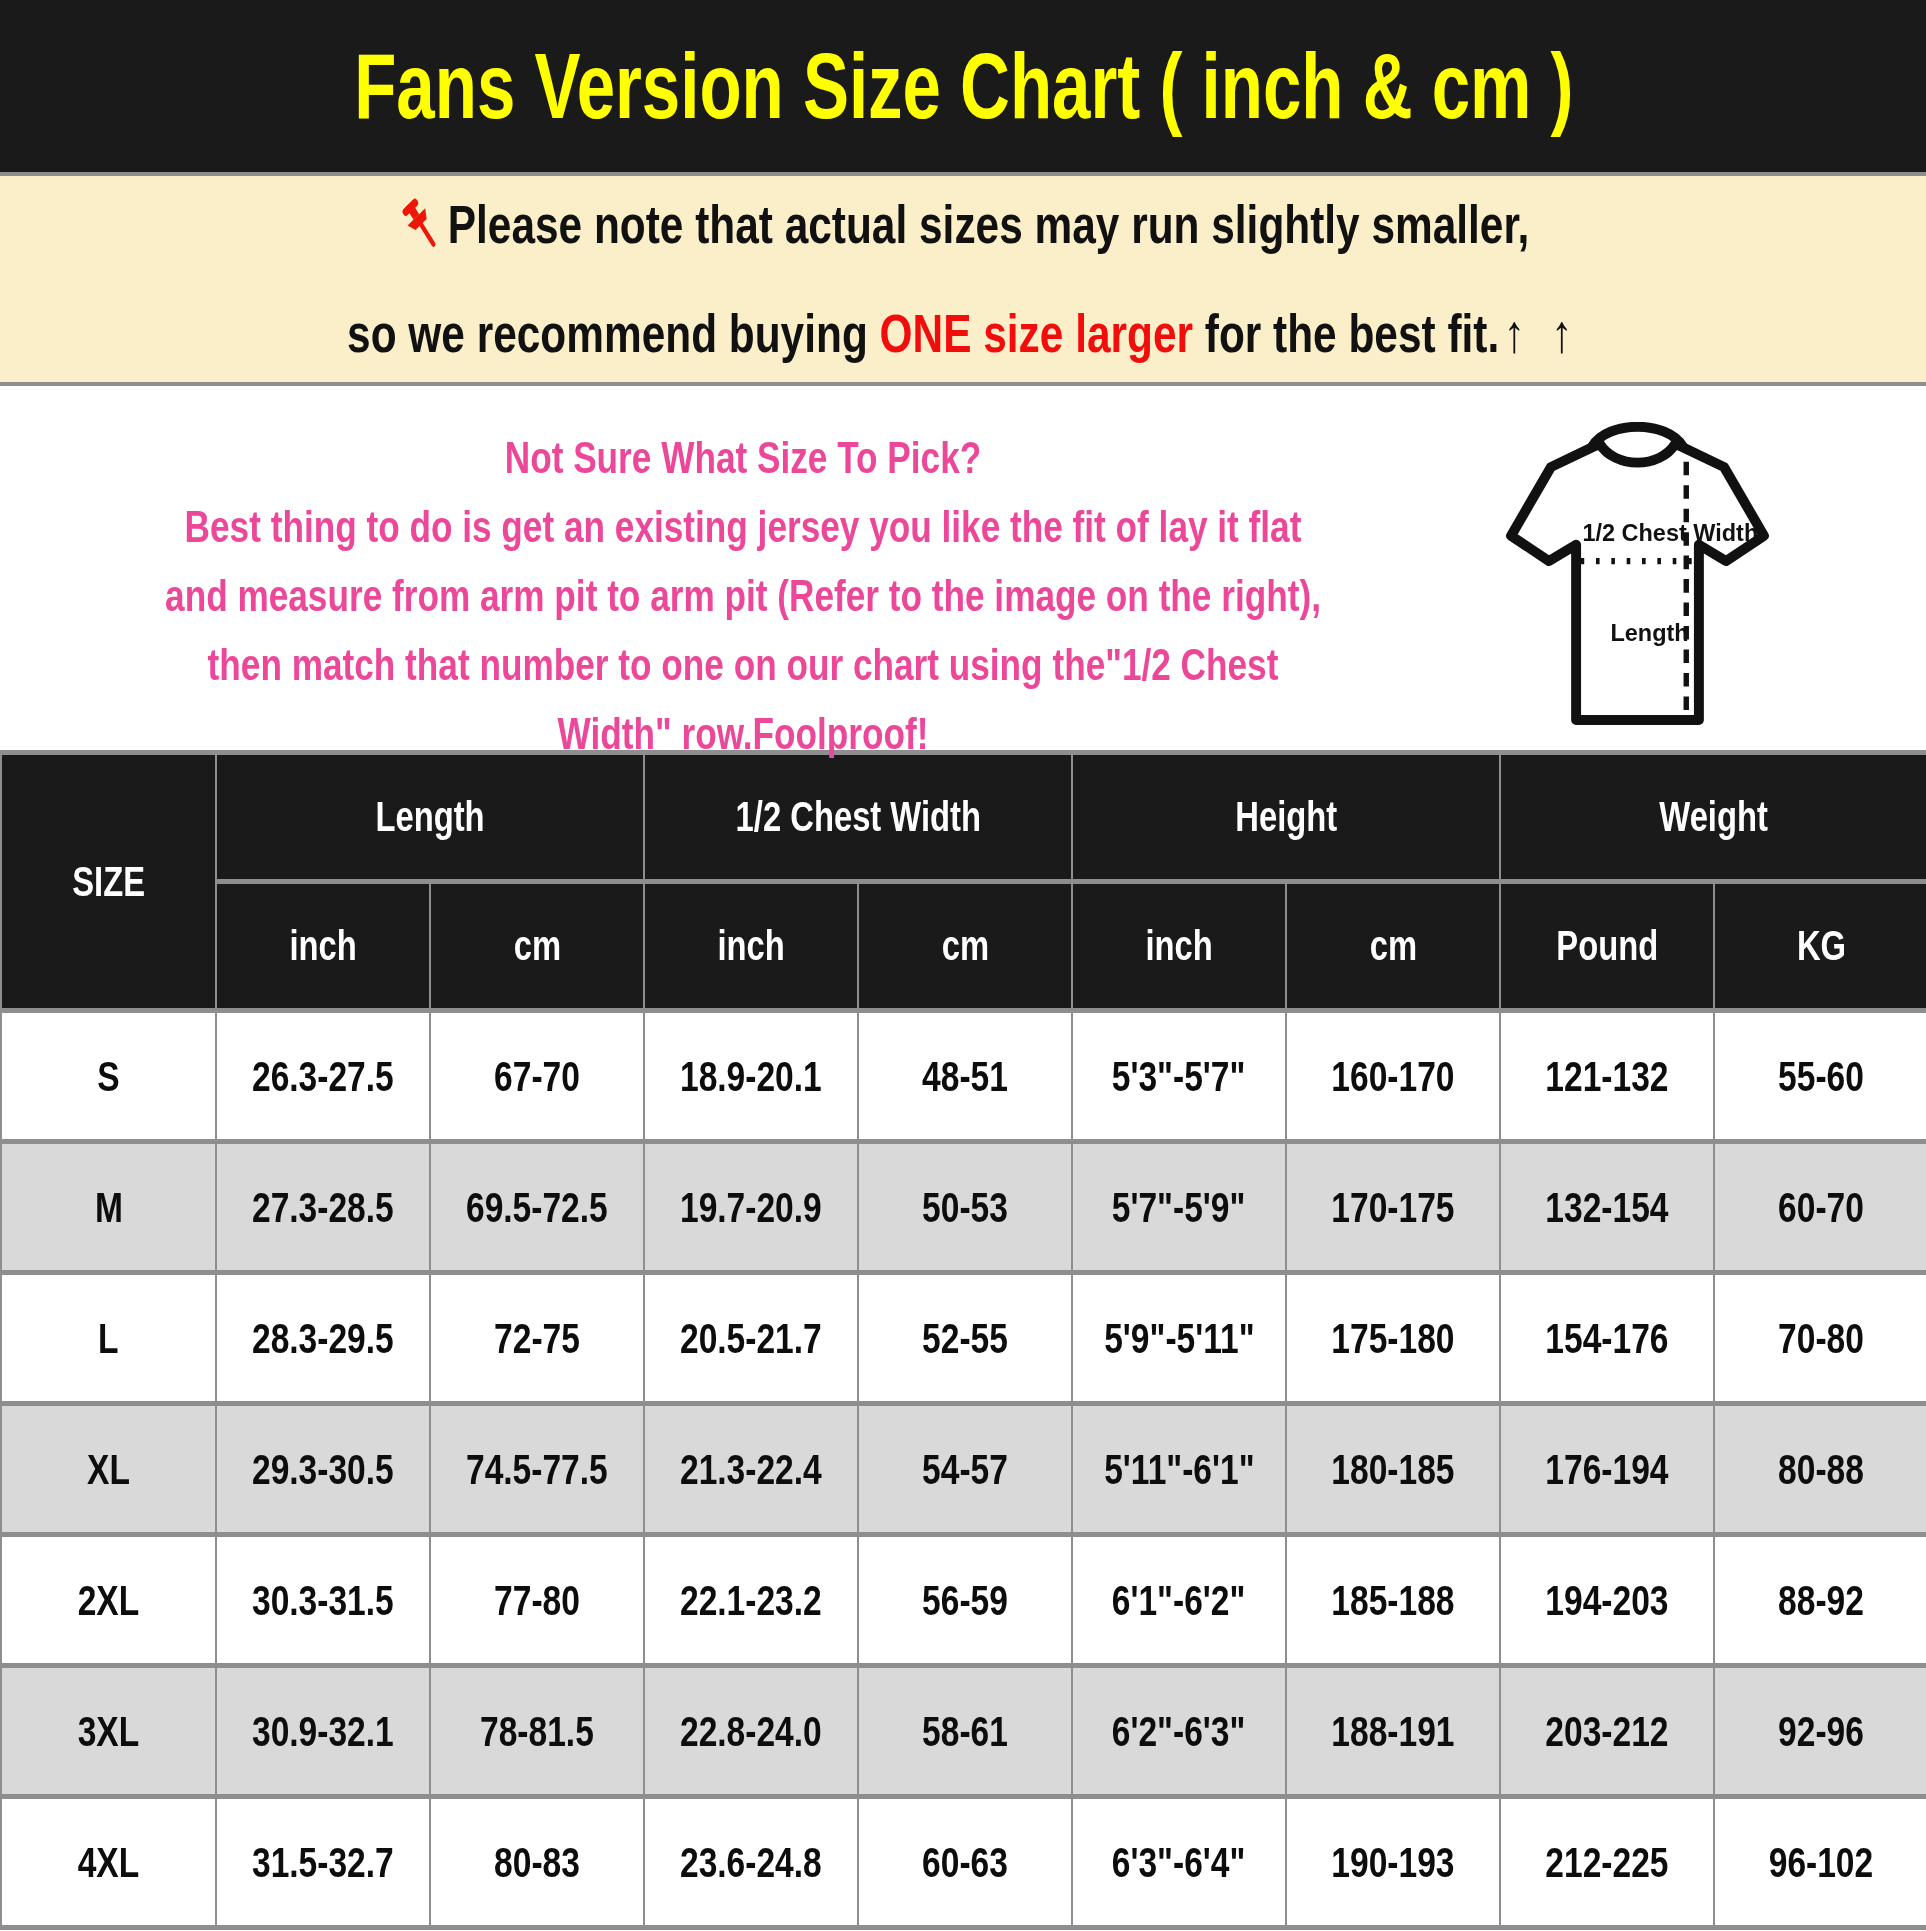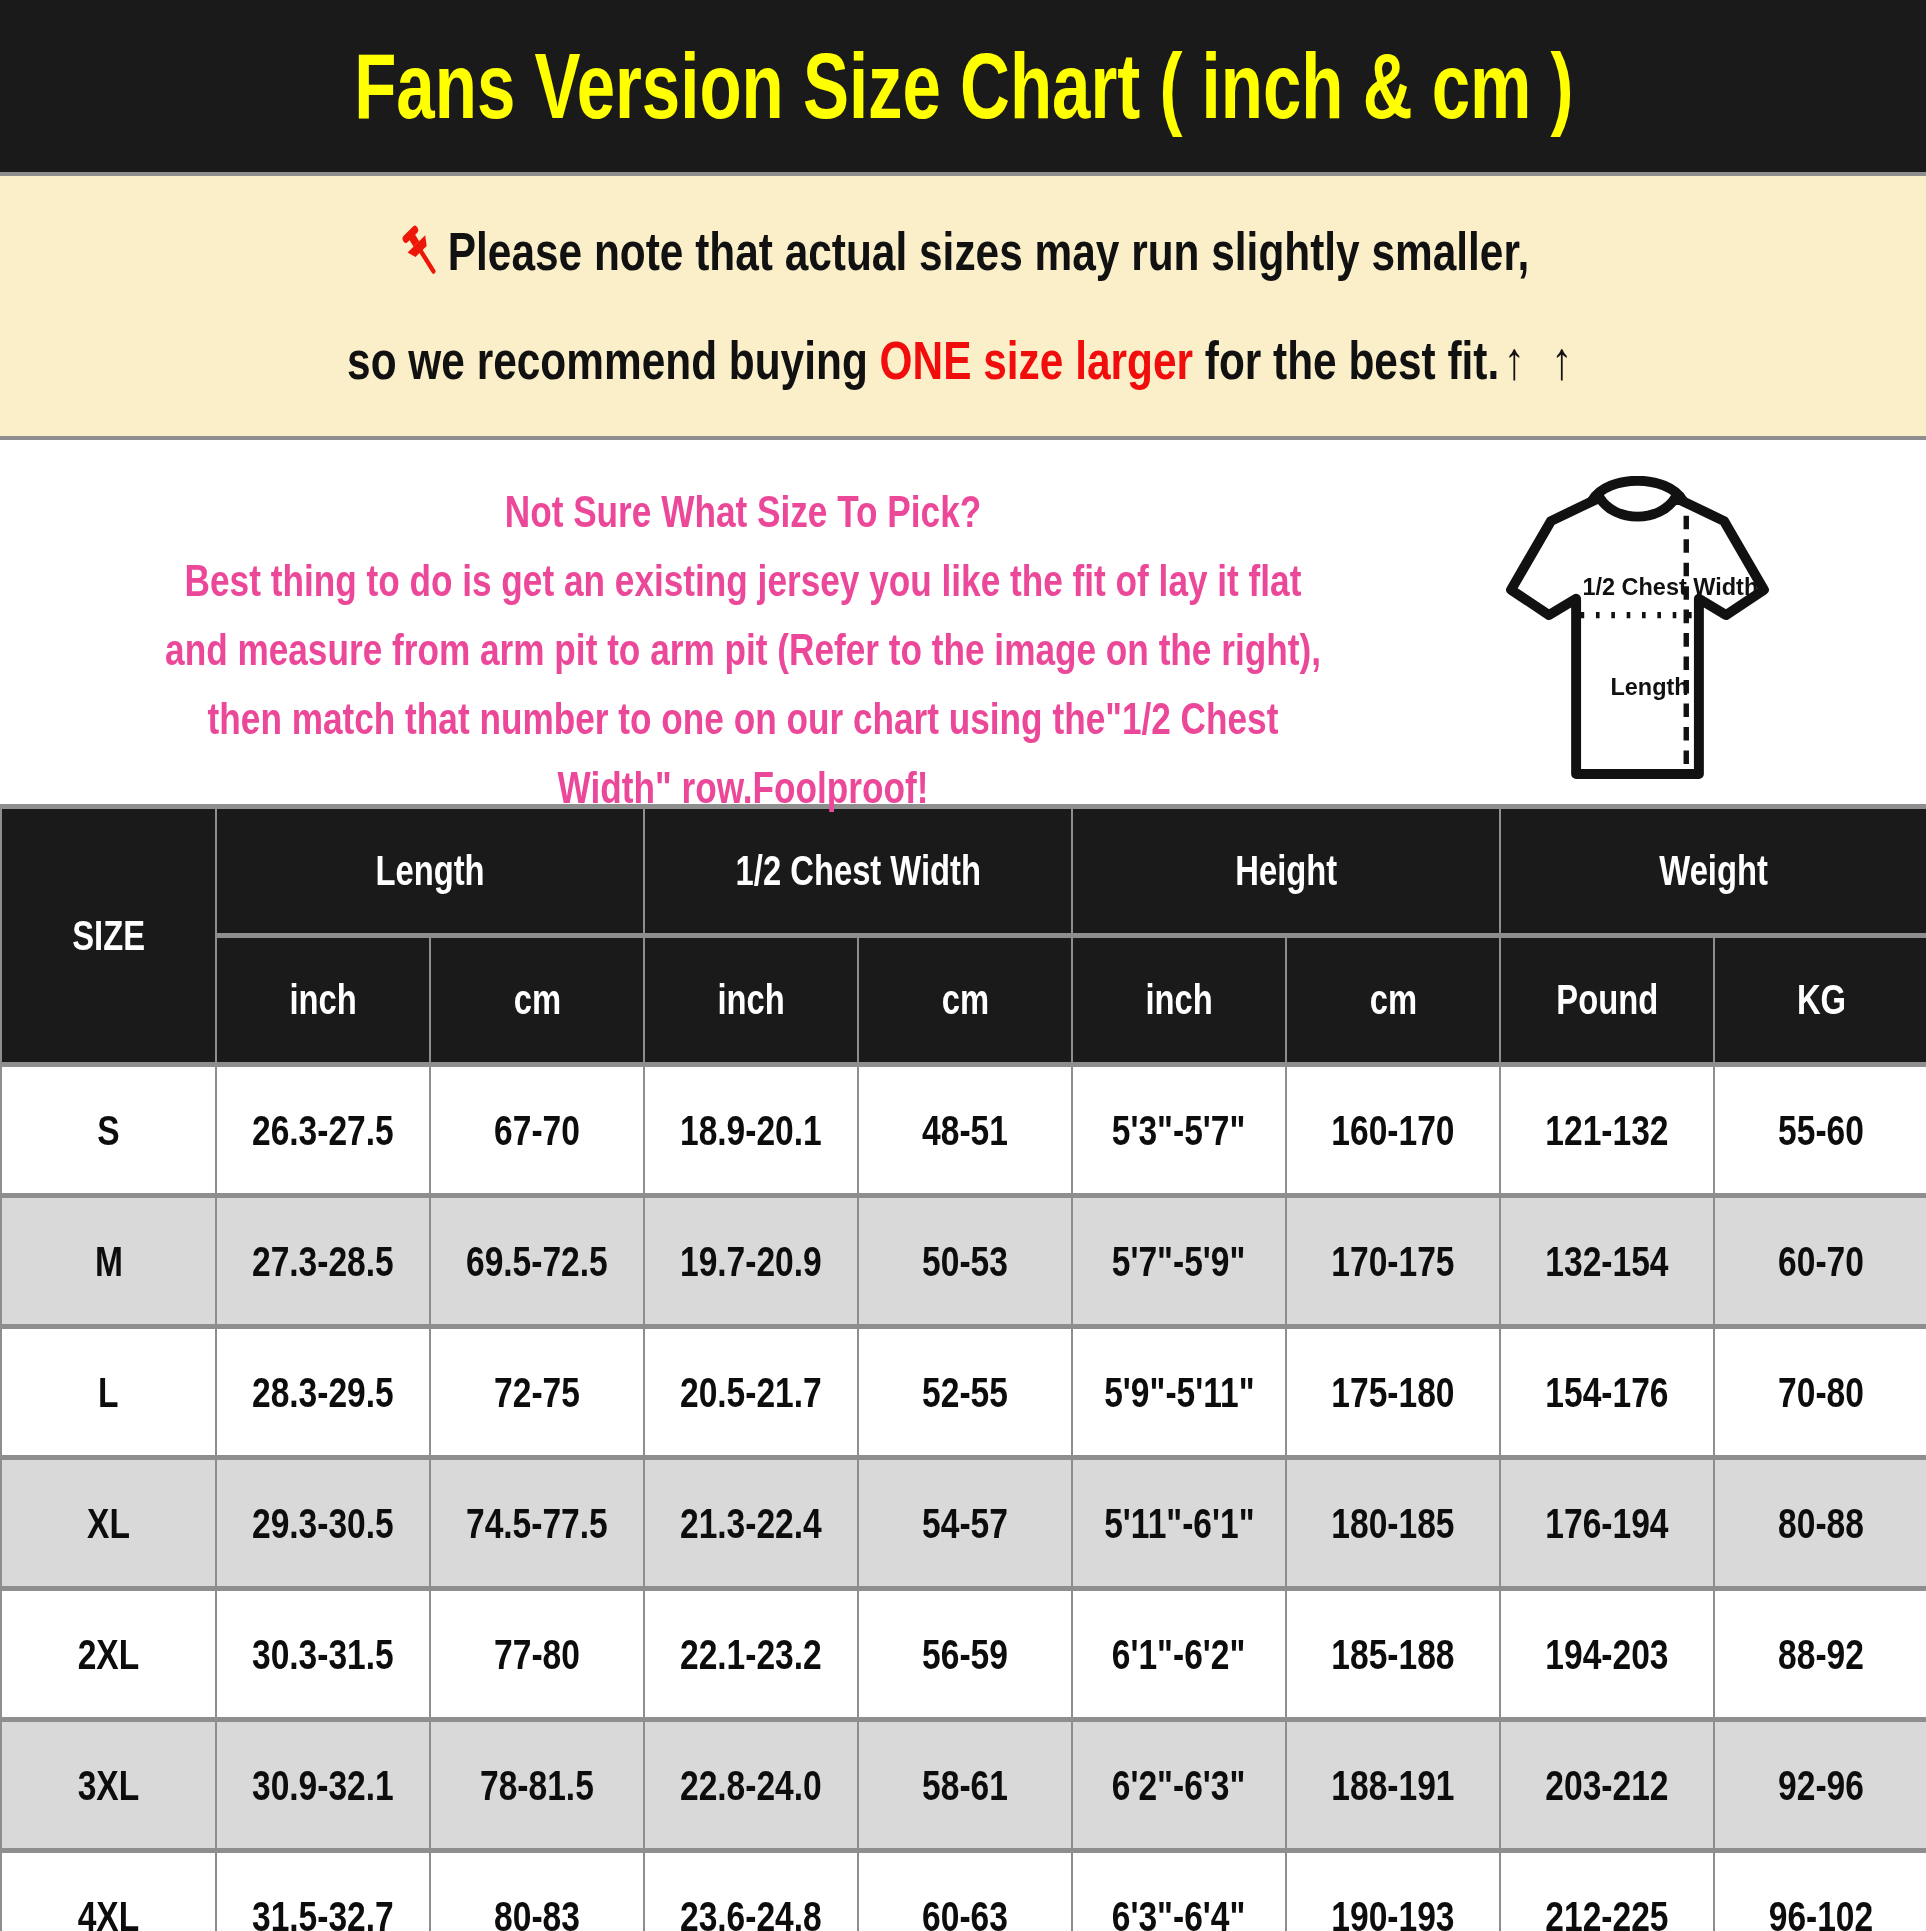--- a/index.html
+++ b/index.html
@@ -21,21 +21,21 @@
     border-bottom:4.6px solid #8e8e8e;
     display:flex; align-items:center; justify-content:center;
   }
   .title-bar .title-txt {
     color:#ffff00; font-size:92px; font-weight:700; letter-spacing:0px;
     transform:scaleX(0.75);
   }
 
   
   .note {
-    box-sizing:border-box; height:264px; background:#faefc9;
+    box-sizing:border-box; height:210px; background:#faefc9;
     border-bottom:4.6px solid #8e8e8e;
     display:flex; flex-direction:column; justify-content:center; gap:48px;
     font-size:53px; font-weight:700; color:#111111;
   }
   .note .pin { width:59px; height:59px; vertical-align:-11px; margin-right:3.7px; }
   .note .red { color:#f20d0d; }
   .note .arrows { letter-spacing:9.2px; margin-left:5.5px; }
 
   
   .info { box-sizing:border-box; height:364px; display:flex; }

